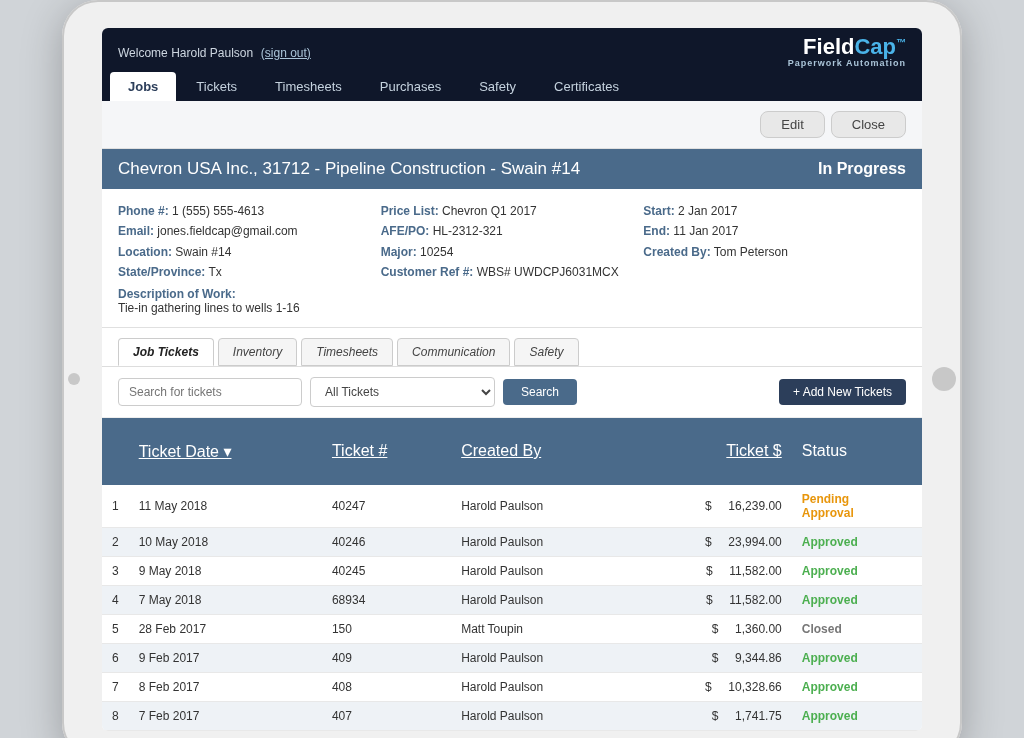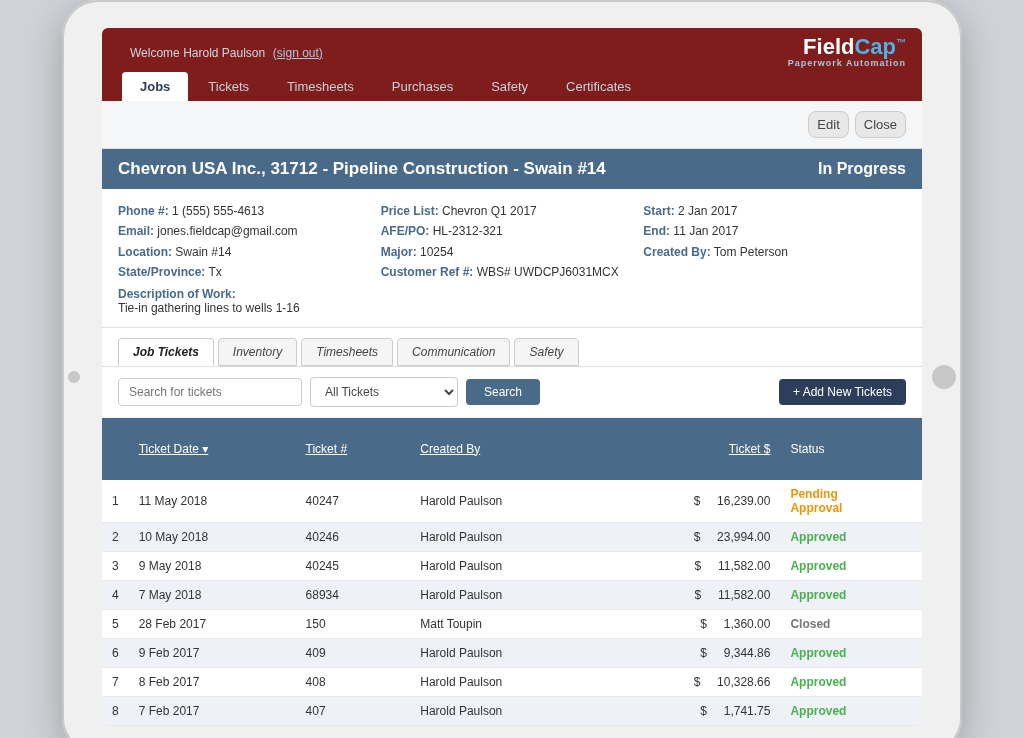--- a/index.html
+++ b/index.html
@@ -48,23 +48,22 @@
       top: 50%;
       transform: translateY(-50%);
       width: 24px;
       height: 24px;
       background: #c8c8c8;
       border-radius: 50%;
     }
 
     
     .app-header {
-      background: #7f1d1d;
-      color: #fff;
-      padding-left: 12px;
+      background: #0f172a;
+      color: #fff;
     }
 
     .header-top {
       display: flex;
       justify-content: space-between;
       align-items: center;
       padding: 8px 16px 4px;
     }
 
     .welcome-text {
@@ -131,42 +130,42 @@
     .action-bar {
       display: flex;
       justify-content: flex-end;
       padding: 10px 16px;
       background: #f5f6f8;
       border-bottom: 1px solid #e0e0e0;
       gap: 6px;
     }
 
     .action-btn {
-      padding: 5px 8px;
+      padding: 5px 20px;
       font-size: 13px;
       background: #e8e8e8;
       border: 1px solid #ccc;
       border-radius: 8px;
       cursor: pointer;
       color: #444;
     }
 
     
     .job-header {
       background: #4a6a8a;
       color: #fff;
       padding: 10px 16px;
       display: flex;
       justify-content: space-between;
       align-items: center;
     }
 
     .job-title {
       font-size: 17px;
-      font-weight: bold;
+      font-weight: normal;
     }
 
     .job-status {
       font-size: 16px;
       font-weight: bold;
     }
 
     
     .job-details {
       padding: 12px 16px;
@@ -248,21 +247,21 @@
       font-size: 12px;
       width: 184px;
       color: #999;
     }
 
     .filter-select {
       padding: 6px 10px;
       border: 1px solid #ccc;
       border-radius: 4px;
       font-size: 12px;
-      width: 148px;
+      width: 185px;
       background: #fff;
       color: #444;
     }
 
     .search-btn {
       padding: 6px 18px;
       background: #4a6a8a;
       color: #fff;
       border: none;
       border-radius: 4px;
@@ -288,21 +287,21 @@
     }
 
     .tickets-table thead tr {
       background: #4a6a8a;
       color: #fff;
     }
 
     .tickets-table thead th {
       padding: 24px 10px;
       text-align: left;
-      font-size: 12px;
+      font-size: 16px;
       font-weight: normal;
       white-space: nowrap;
     }
 
     .tickets-table thead th.underline {
       text-decoration: underline;
       cursor: pointer;
     }
 
     .tickets-table tbody tr {

